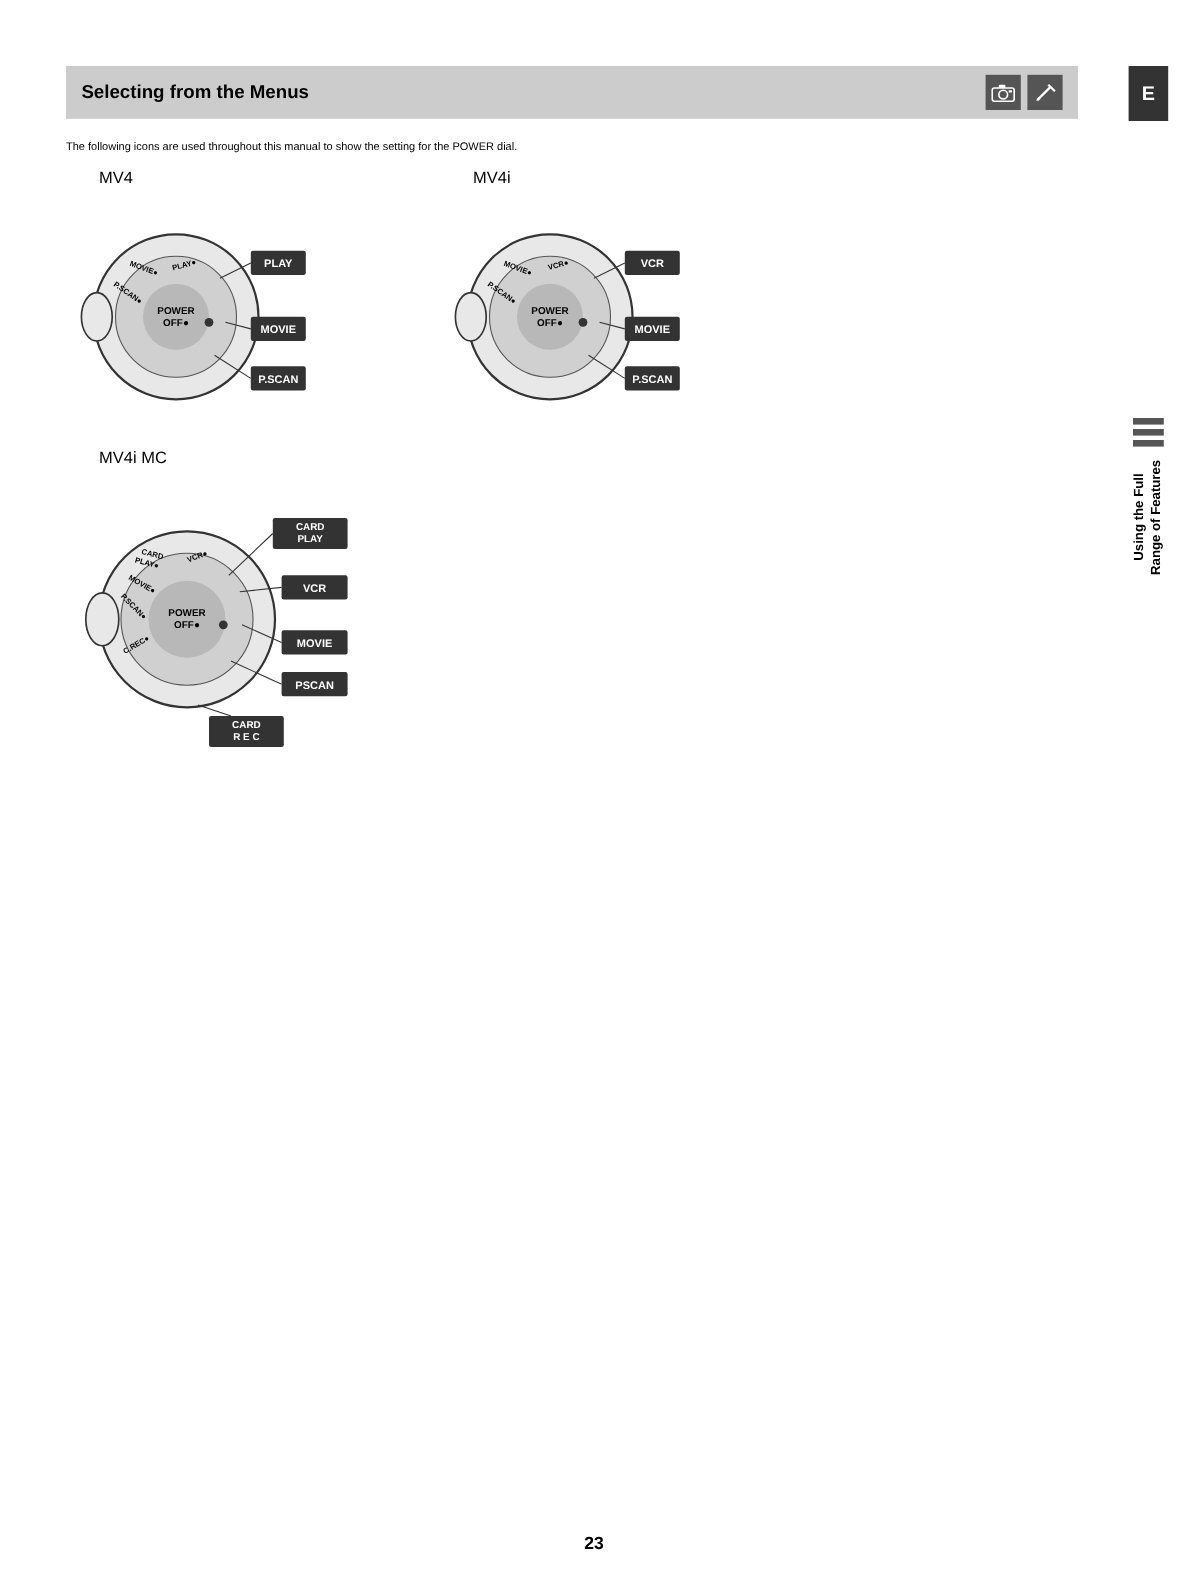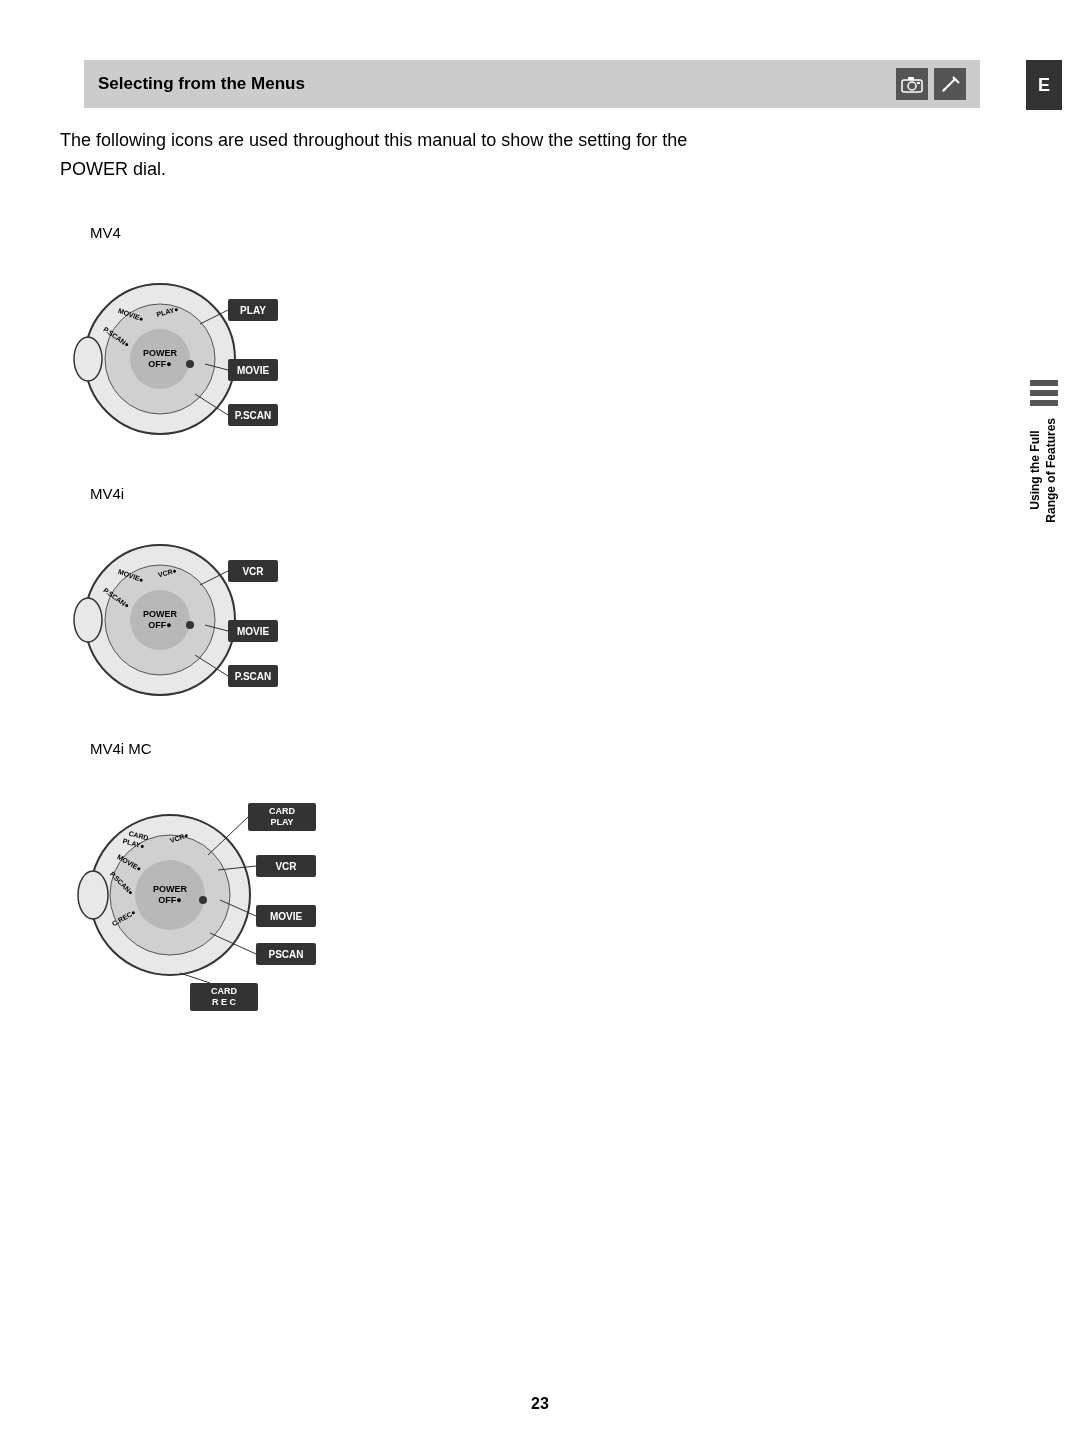--- a/index.html
+++ b/index.html
@@ -23,21 +23,20 @@
     }
 
     
     .section-header {
       display: flex;
       align-items: center;
       justify-content: space-between;
       background: #ccc;
       padding: 8px 14px;
       margin-bottom: 18px;
-      margin-left: 24px;
     }
     .section-title {
       font-weight: bold;
       font-size: 17px;
     }
     .header-icons {
       display: flex;
       gap: 6px;
       align-items: center;
     }
@@ -63,38 +62,37 @@
       color: #fff;
       display: flex;
       align-items: center;
       justify-content: center;
       font-weight: bold;
       font-size: 18px;
     }
 
     
     .body-text {
-      font-size: 18px;
+      font-size: 10px;
       line-height: 1.6;
-      margin-bottom: 40px;
+      margin-bottom: 11px;
       max-width: 700px;
     }
 
     
     .diagrams-area {
       display: flex;
       flex-direction: column;
       gap: 30px;
     }
 
     .diagrams-row {
       display: flex;
-      gap: 36px;
+      gap: 80px;
       align-items: flex-start;
-      flex-direction: column;
     }
 
     .diagram-container {
       display: flex;
       flex-direction: column;
       align-items: flex-start;
     }
 
     .diagram-label {
       font-size: 15px;

